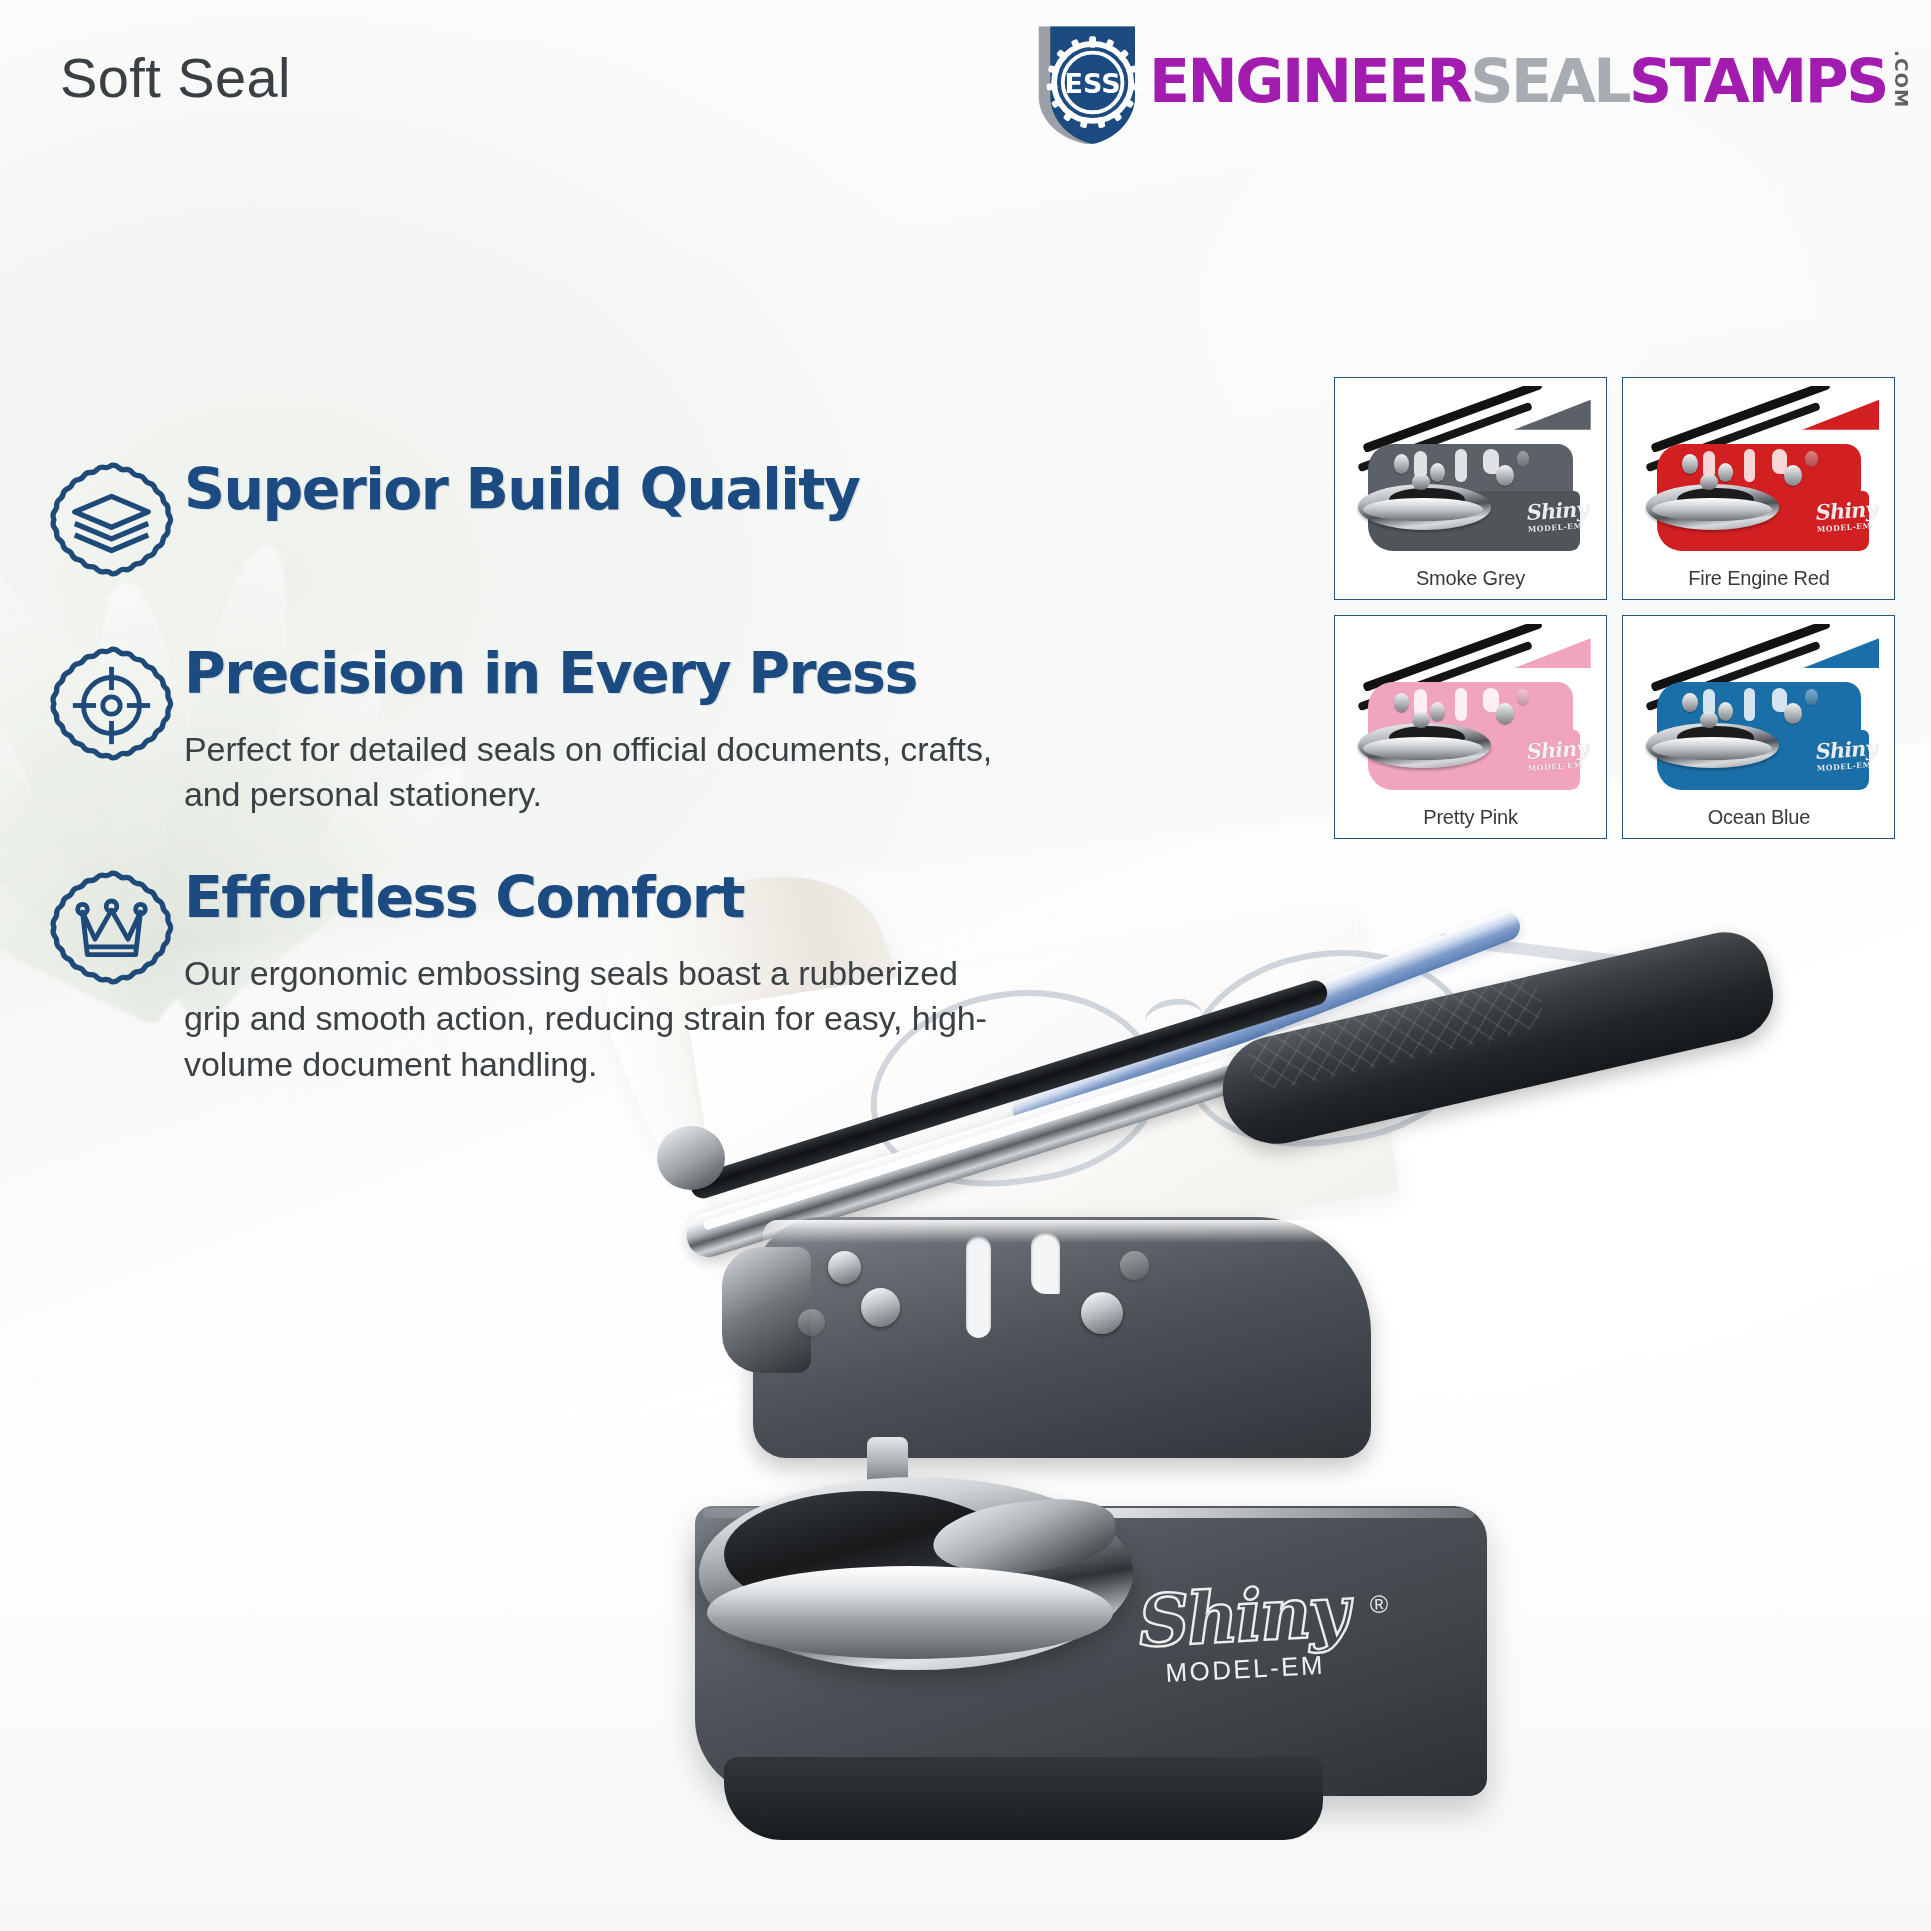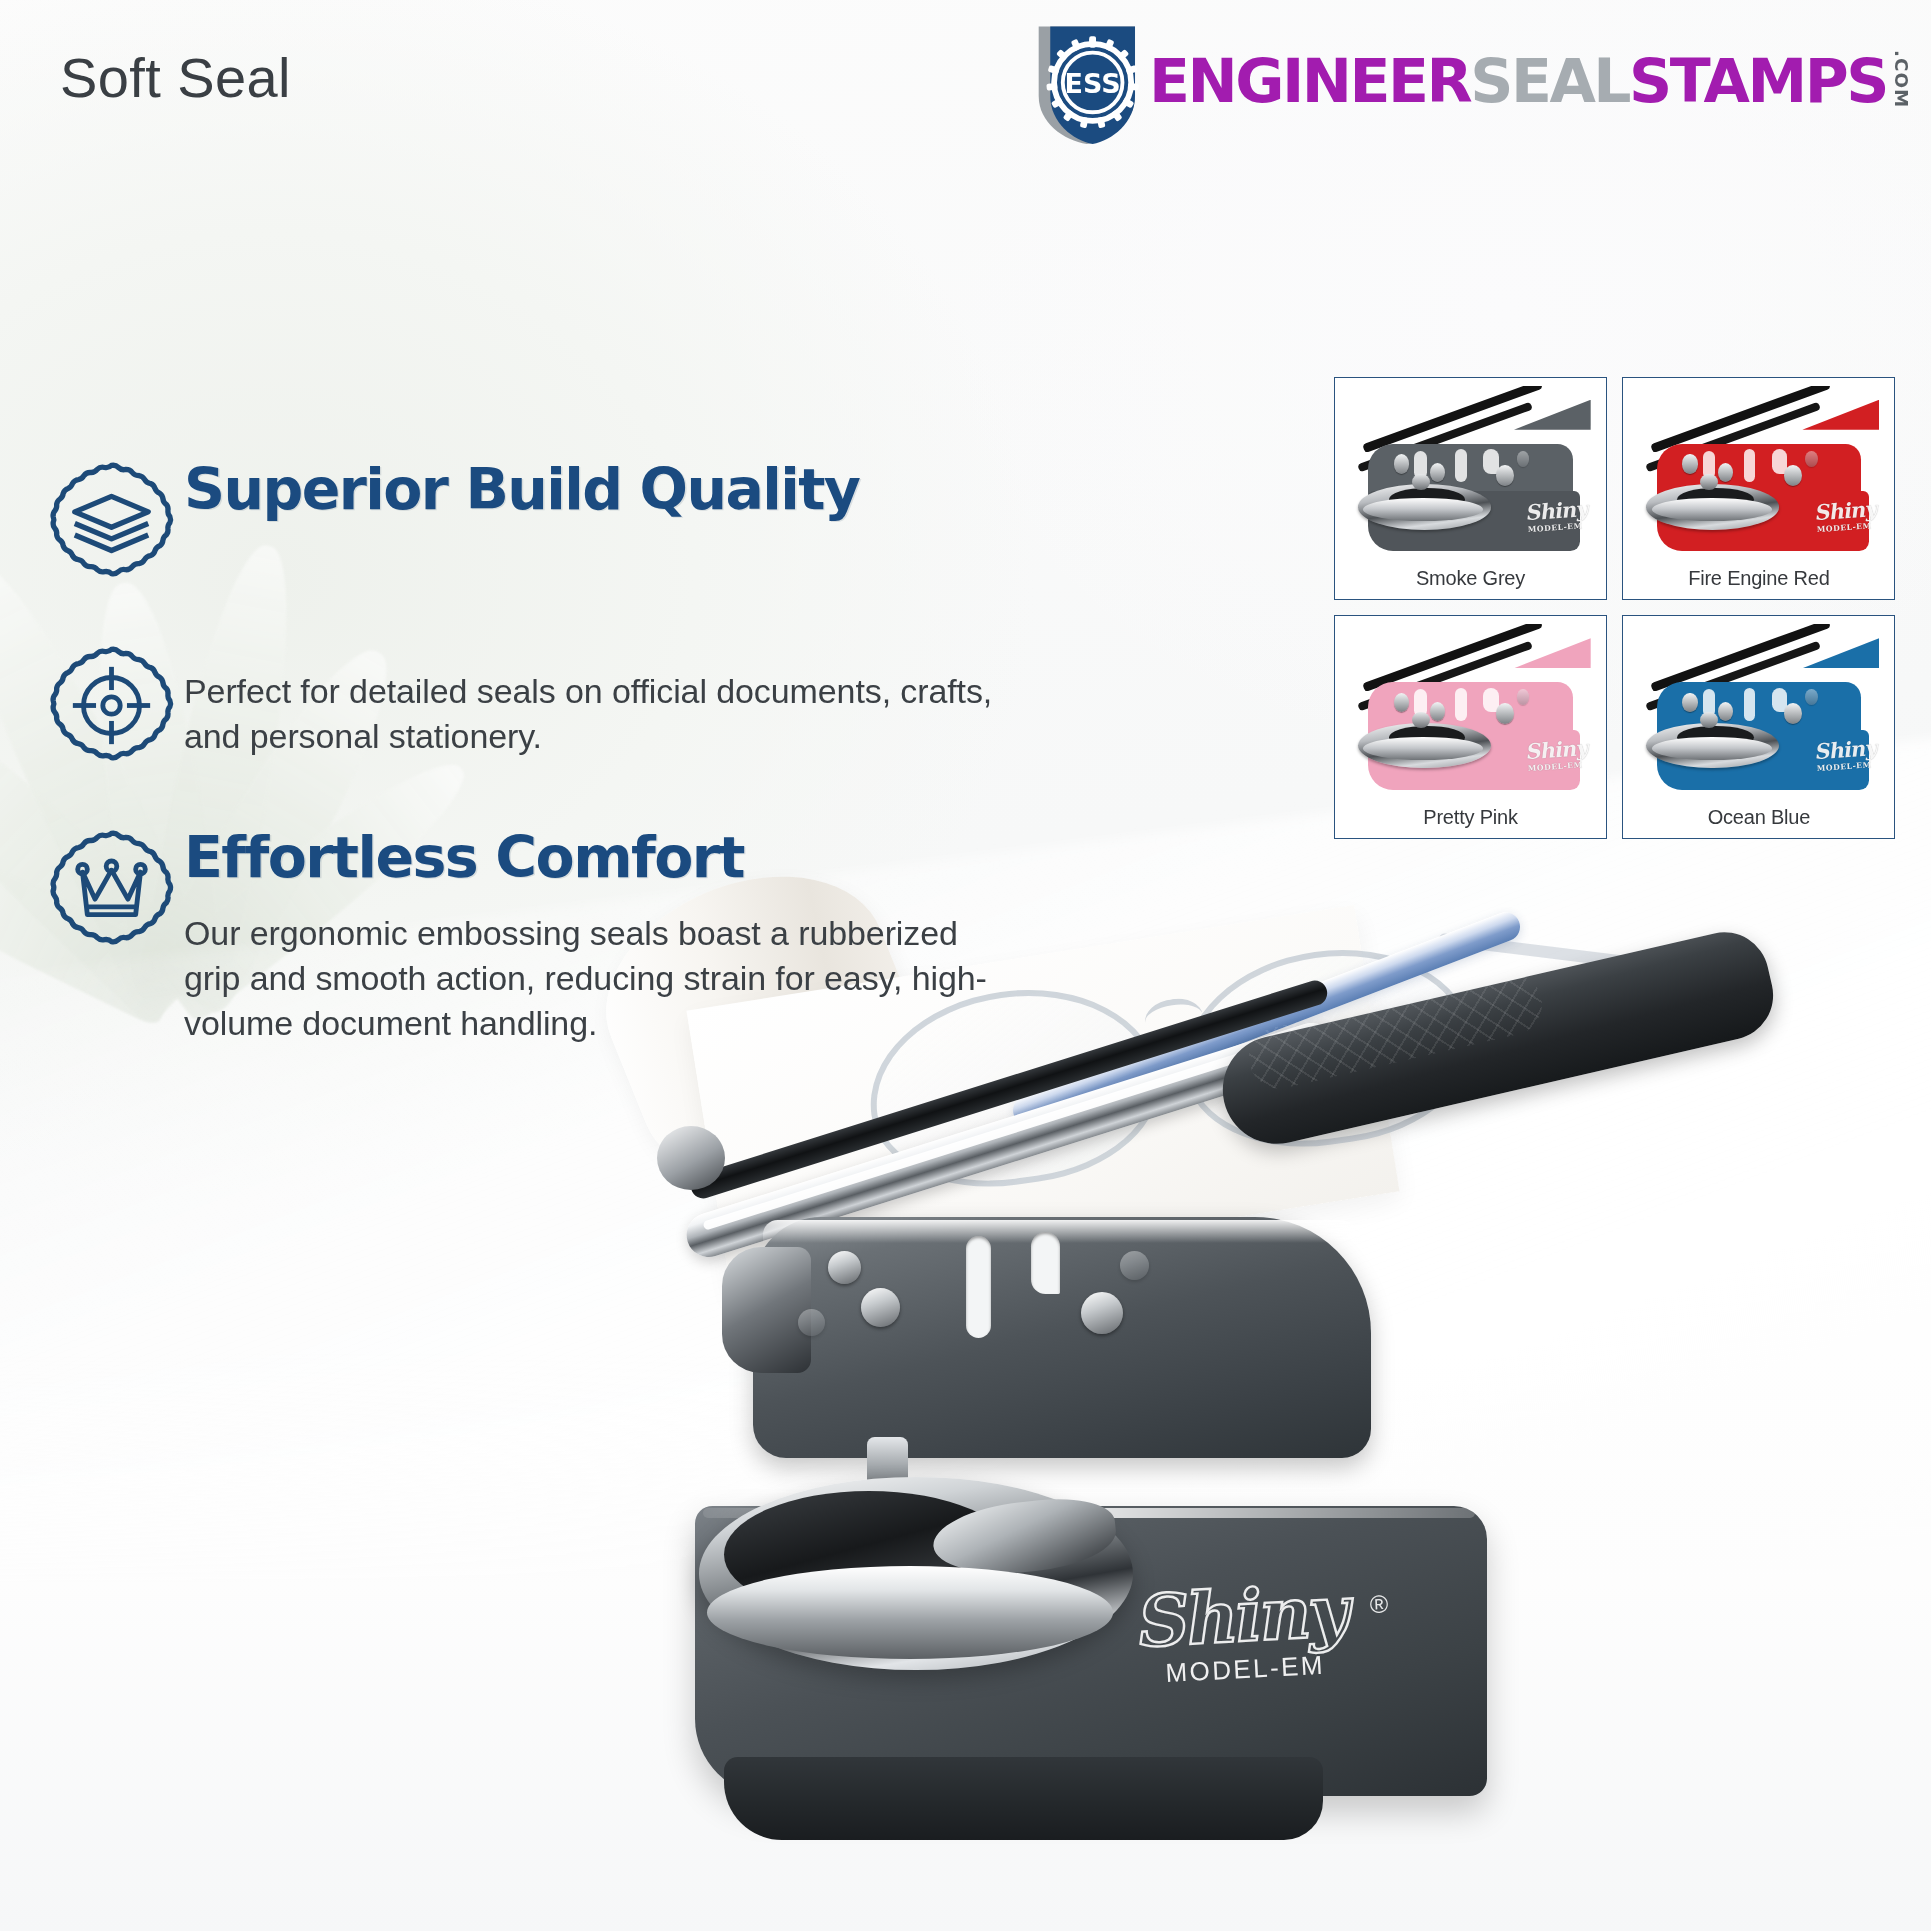--- a/index.html
+++ b/index.html
@@ -470,20 +470,21 @@
           <circle cx="75" cy="74" r="29"></circle>
           <circle cx="75" cy="74" r="9"></circle>
           <line x1="75" y1="34" x2="75" y2="58"></line>
           <line x1="75" y1="90" x2="75" y2="114"></line>
           <line x1="35" y1="74" x2="59" y2="74"></line>
           <line x1="91" y1="74" x2="115" y2="74"></line>
         </g>
       </svg>
     </div>
     <div class="feat-body">
+      <div class="feat-title">Precision in Every Press</div>
       <div class="feat-text">Perfect for detailed seals on official documents, crafts, and personal stationery.</div>
     </div>
   </div>
 
   <div class="feature">
     <div class="feat-icon">
       <svg viewBox="0 0 150 148" width="145" height="143">
         <path d="M75 16
                  a8 8 0 0 1 7.2 2.1 a8 8 0 0 0 7.6 2 a8 8 0 0 1 6.7 3.2 a8 8 0 0 0 7 3.1
                  a8 8 0 0 1 5.8 4.2 a8 8 0 0 0 6.1 4.1 a8 8 0 0 1 4.6 5.1 a8 8 0 0 0 5 5

